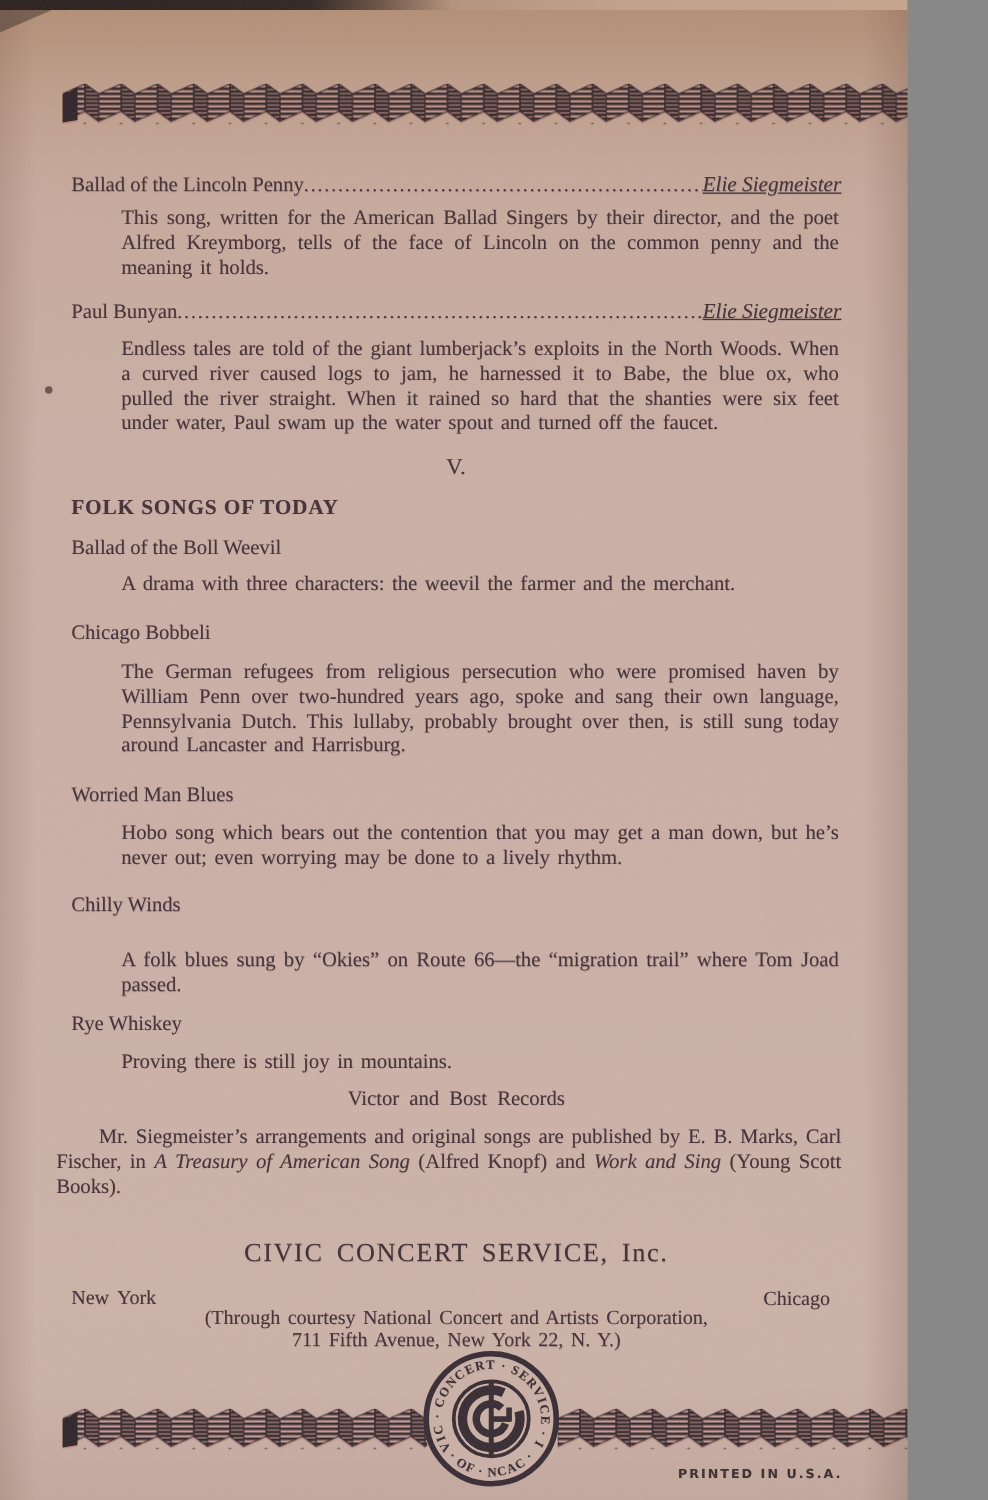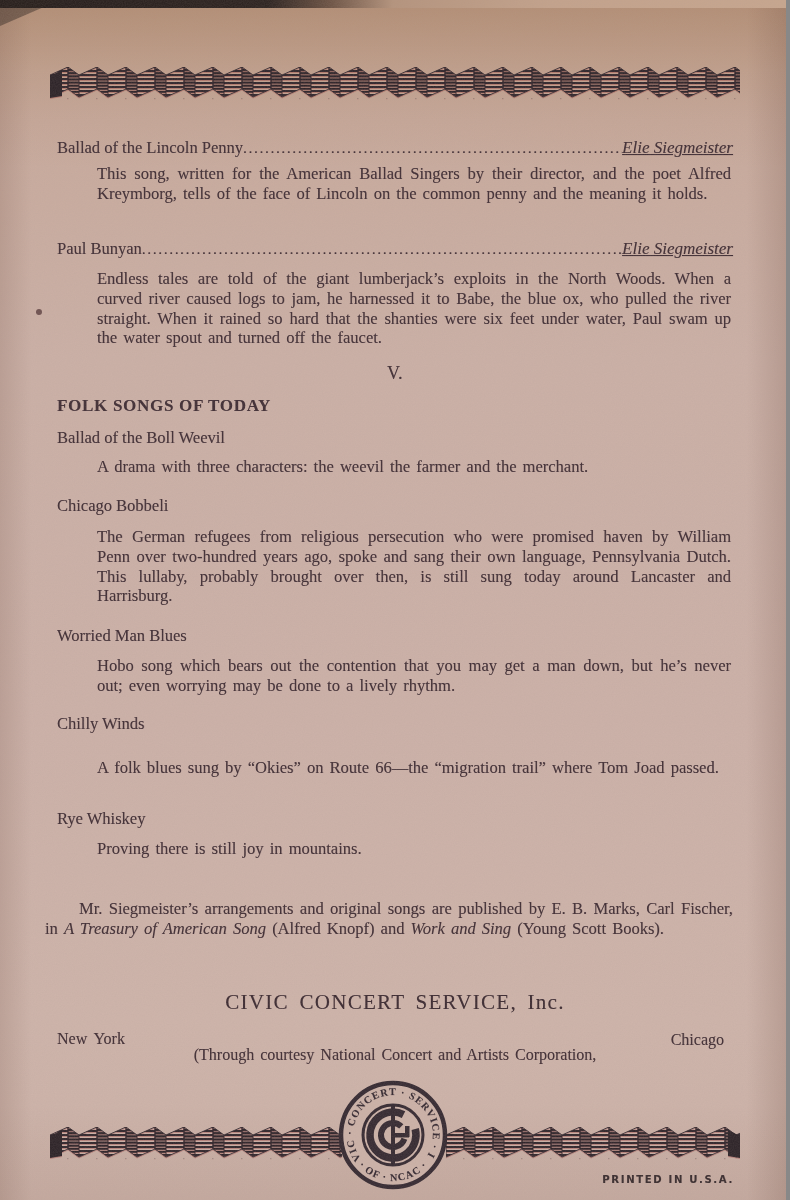--- a/index.html
+++ b/index.html
@@ -1,17 +1,17 @@
 <!DOCTYPE html>
 <html><head>
 <meta charset="utf-8">
 <style>
   html,body{margin:0;padding:0;background:#888;}
   .page{
-    position:relative;width:786px;height:1200px;overflow:hidden;
+    position:relative;width:726px;height:1200px;overflow:hidden;
     font-family:"Liberation Serif","DejaVu Serif",serif;
     color:#3e2c33;
     background:
       linear-gradient(90deg, rgba(96,62,50,0.16) 0%, rgba(96,62,50,0) 4%, rgba(96,62,50,0) 95%, rgba(96,62,50,0.20) 100%),
       linear-gradient(180deg, rgba(150,103,70,0.35) 0%, rgba(150,103,70,0.12) 6%, rgba(150,103,70,0) 14%, rgba(150,103,70,0) 92%, rgba(120,85,70,0.10) 100%),
       linear-gradient(180deg, #c2a28c 0%, #c9ab9d 10%, #ccb1a7 30%, #cdb2a9 60%, #cfb5ab 85%, #cdb3a9 100%);
   }
   .scan-edge{
     position:absolute;left:0;top:0;width:100%;height:8px;
     background:linear-gradient(90deg,#221b19 0%,#2a211e 34%,#6b5243 42%,#b5947d 50%,#c4a38c 70%,#c8a78f 100%);
@@ -109,26 +109,28 @@
 
   <p class="song-head txt" style="top:626px">Worried Man Blues</p>
   <p class="para" style="top:656px">Hobo song which bears out the contention that you may get a man down, but he’s never out; even worrying may be done to a lively rhythm.</p>
 
   <p class="song-head txt" style="top:714px">Chilly Winds</p>
   <p class="para" style="top:758px">A folk blues sung by “Okies” on Route 66—the “migration trail” where Tom Joad passed.</p>
 
   <p class="song-head txt" style="top:809px">Rye Whiskey</p>
   <p class="para single" style="top:839px">Proving there is still joy in mountains.</p>
 
+  <p class="center-line records" style="top:869px">Victor and Bost Records</p>
   <p class="pub" style="top:899px"><span>Mr. Siegmeister’s arrangements and original songs are published by E. B. Marks, Carl Fischer, in </span><span class="it">A Treasury of American Song</span><span> (Alfred Knopf) and </span><span class="it">Work and Sing</span><span> (Young Scott Books).</span></p>
 
   <p class="center-line org" style="top:990px">CIVIC CONCERT SERVICE, Inc.</p>
   <span class="city" style="left:57px;top:1030px">New York</span>
   <span class="city" style="right:62px;top:1031px">Chicago</span>
   <p class="center-line courtesy" style="top:1046px">(Through courtesy National Concert and Artists Corporation,</p>
+  <p class="center-line courtesy" style="top:1064px">711 Fifth Avenue, New York 22, N. Y.)</p>
 
   <svg class="ribbon" style="left:50px;top:1126px" width="292" height="34">
     <defs>
       <pattern id="hA-bl" width="4" height="4" patternUnits="userSpaceOnUse">
         <rect width="4" height="2" fill="#2e242a"></rect>
       </pattern>
       <pattern id="hB-bl" width="4" height="3.1" patternUnits="userSpaceOnUse">
         <rect width="4" height="2.1" fill="#281f25"></rect>
       </pattern>
       <pattern id="zz-bl" width="29" height="32" patternUnits="userSpaceOnUse">

